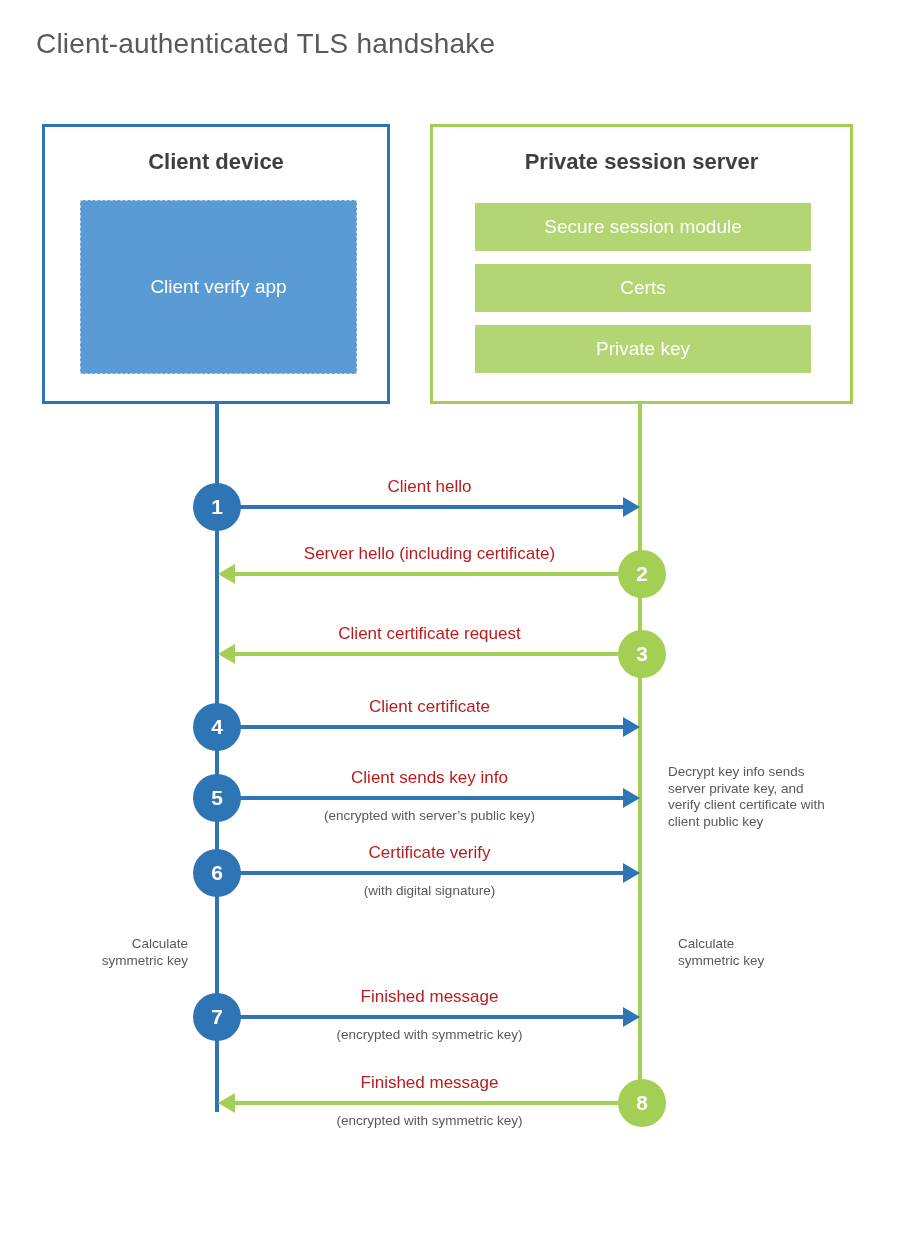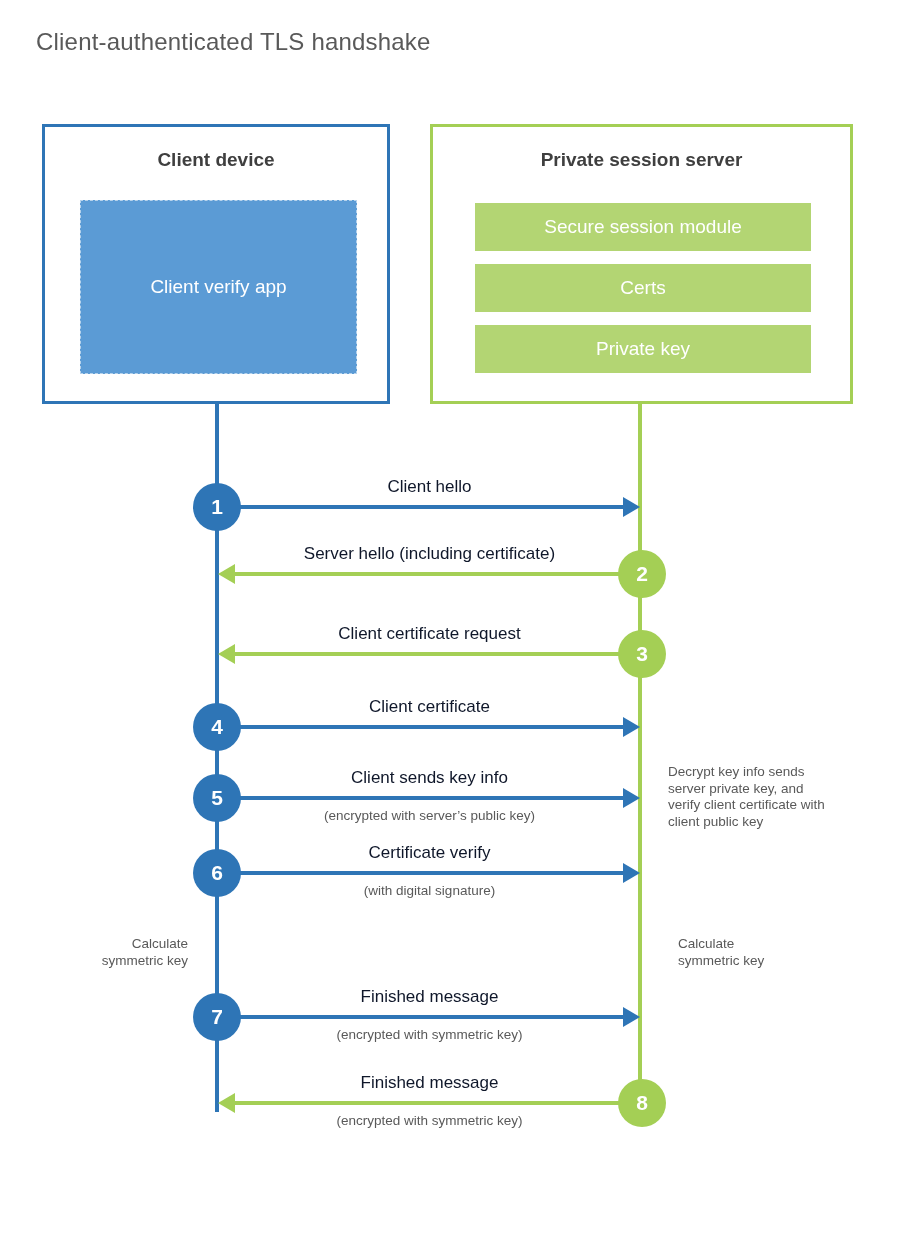--- a/index.html
+++ b/index.html
@@ -4,31 +4,31 @@
 <style>
   html,body { margin:0; padding:0; }
   body {
     width:900px; height:1256px; position:relative; background:#ffffff;
     font-family:"Liberation Sans", sans-serif; overflow:hidden;
   }
   .abs { position:absolute; }
 
   
   #page-title {
-    left:36px; top:28px; font-size:24px; font-weight:300;
+    left:36px; top:28px; font-size:28px; font-weight:300;
     color:#595959; letter-spacing:0.2px;
   }
 
   
   .actor-box { background:#fff; box-sizing:border-box; }
   #client-box { left:42px; top:124px; width:348px; height:280px; border:3px solid #2e75b6; }
   #server-box { left:430px; top:124px; width:423px; height:280px; border:3px solid #a4cf55; }
   .actor-heading {
     position:absolute; left:0; top:22px; width:100%; text-align:center;
-    font-size:19px; font-weight:bold; color:#3f3f3f;
+    font-size:22px; font-weight:bold; color:#3f3f3f;
   }
   #client-module {
     position:absolute; left:35px; top:73px; width:277px; height:174px;
     background:#5b9bd5; border:1px dashed #b7d3ec; box-sizing:border-box;
     display:flex; align-items:center; justify-content:center;
     color:#fff; font-size:19px; text-align:center; line-height:1.35;
   }
   #client-module span { display:inline-block; width:170px; }
   .server-bar {
     position:absolute; left:42px; width:336px; height:48px; background:#b3d573;
@@ -57,21 +57,21 @@
   .step.blue .head  { border-left-color:#2e75b6;  border-right-color:#2e75b6; }
   .step.green .head { border-left-color:#a4cf55; border-right-color:#a4cf55; }
   .badge {
     position:absolute; top:-24px; width:48px; height:48px; border-radius:50%;
     display:flex; align-items:center; justify-content:center;
     color:#fff; font-size:21px; font-weight:bold; z-index:3;
   }
   .step.blue  .badge { left:193px; background:#2e75b6; }
   .step.green .badge { left:618px; background:#a4cf55; }
   .lbl { position:absolute; left:217px; width:425px; top:-30px; text-align:center;
-         font-size:17px; color:#0f172a; }
+         font-size:17px; color:#b91c1c; }
   .sub { position:absolute; left:217px; width:425px; top:10px;  text-align:center;
          font-size:13.5px; color:#595959; }
 
   
   .note { font-size:13.5px; color:#595959; line-height:1.24; }
   #note-decrypt   { left:668px; top:764px; width:158px; text-align:left; }
   #note-calc-left { left:88px;  top:936px; width:100px; text-align:right; }
   #note-calc-right{ left:678px; top:936px; width:100px; text-align:left; }
 </style>
 </head>

